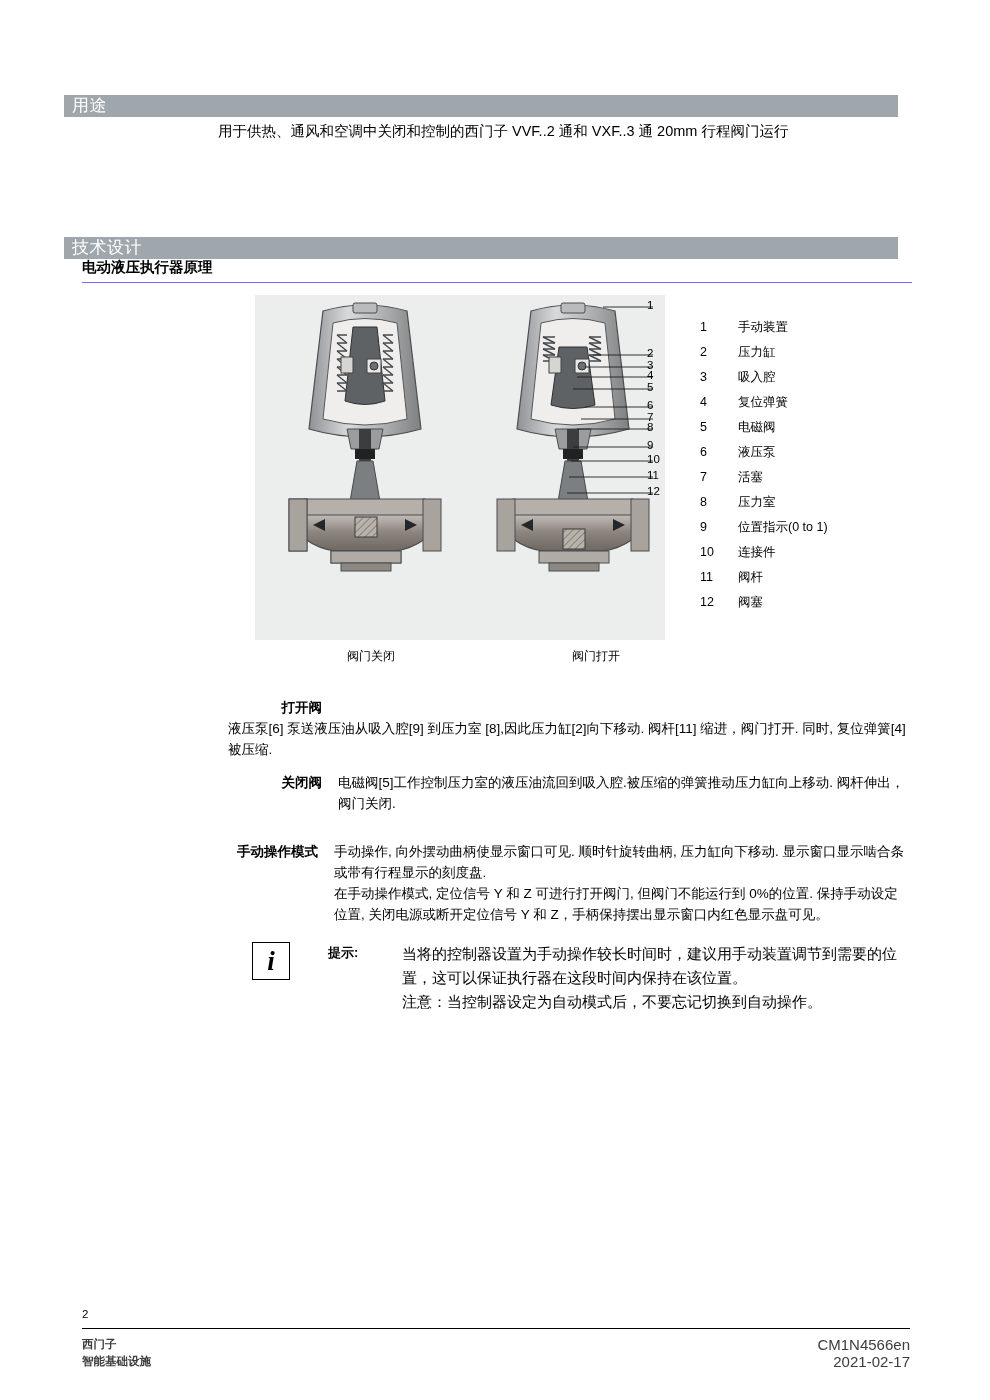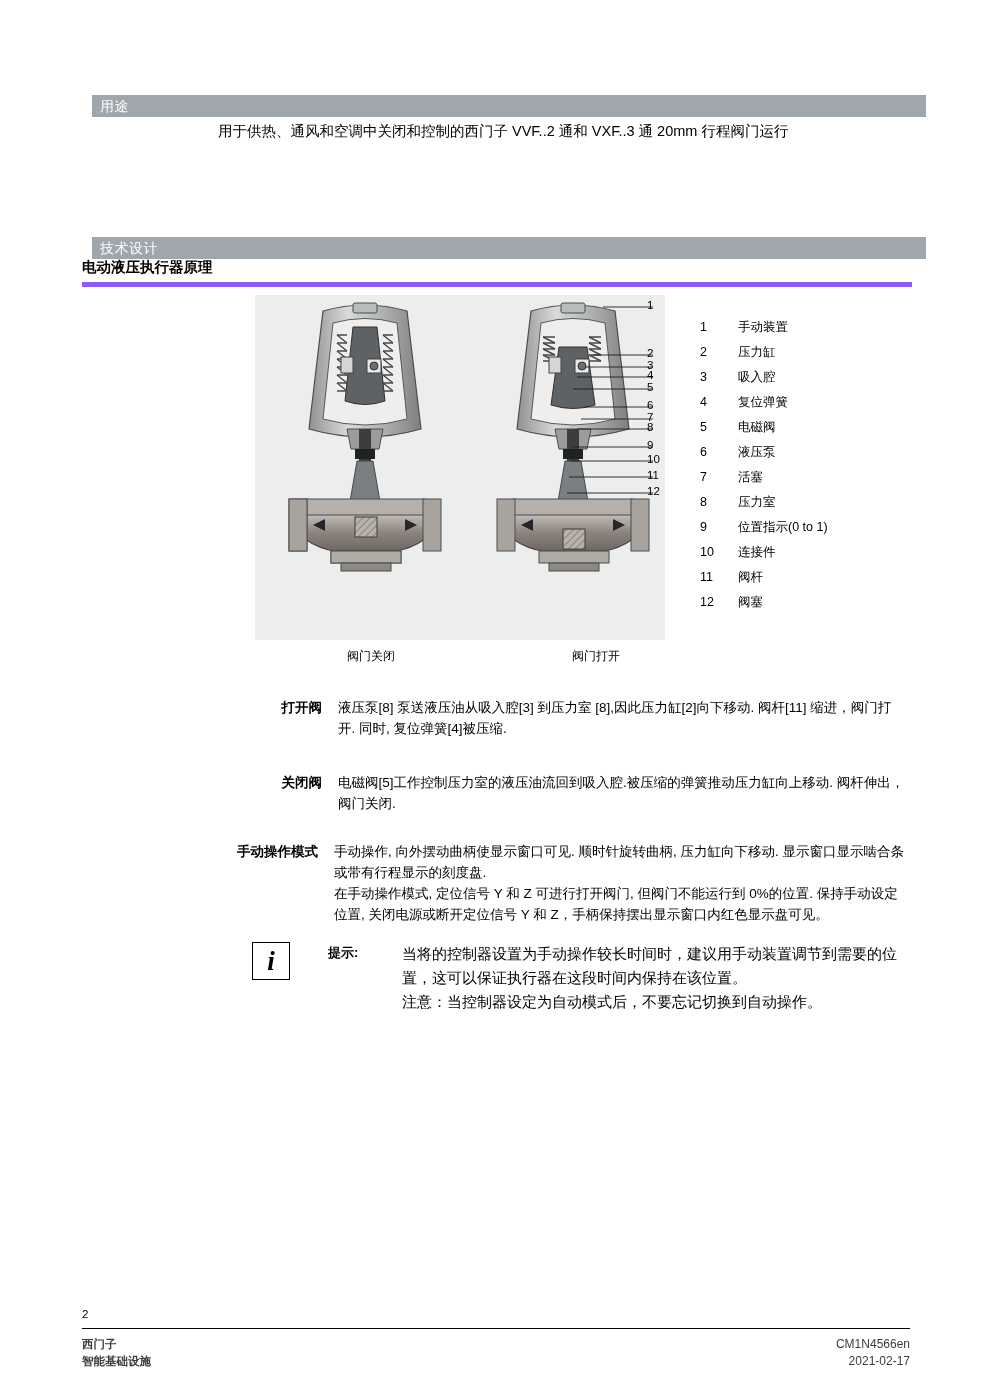--- a/index.html
+++ b/index.html
@@ -15,26 +15,26 @@
   }
   .page {
     position: absolute;
     left: 0; top: 0;
     width: 990px; height: 1400px;
   }
 
   
   .section-bar {
     position: absolute;
-    left: 92px;
+    left: 64px;
     width: 834px;
     height: 22px;
     background: #9fa7ad;
     color: #ffffff;
-    font-size: 14px;
+    font-size: 17px;
     line-height: 22px;
     padding-left: 8px;
     letter-spacing: .5px;
   }
   #bar-application { top: 95px; }
   #bar-technical   { top: 210px; margin-top: 27px; }
 
   .application-text {
     position: absolute;
     left: 218px;
@@ -47,21 +47,21 @@
 
   
   .sub-head {
     position: absolute;
     left: 82px;
     top: 258px;
     width: 830px;
     font-size: 14.5px;
     font-weight: bold;
     padding-bottom: 5px;
-    border-bottom: 5px solid #8b5cf6;
+    border-bottom: 1px solid #8b5cf6;
   }
 
   
   .figure {
     position: absolute;
     left: 255px;
     top: 295px;
     width: 410px;
     height: 345px;
     background: #eceded;
@@ -112,21 +112,21 @@
     font-size: 13.5px;
     line-height: 21px;
     padding-right: 16px;
     flex: none;
   }
   .desc-body {
     flex: 1;
     font-size: 13.5px;
     line-height: 21px;
   }
-  #row-open   { left: 228px; top: 697px; }
+  #row-open   { left: 228px; top: 697px; flex-direction: column; }
   #row-close  { left: 228px; top: 772px; }
   #row-manual { left: 224px; top: 841px; }
 
   
   .note-block {
     position: absolute;
     left: 252px;
     top: 942px;
     width: 670px;
     display: flex;
@@ -185,21 +185,21 @@
     top: 1336px;
     font-size: 11.5px;
     line-height: 17px;
     color: #3c3c3c;
     font-weight: bold;
   }
   .footer-right {
     position: absolute;
     right: 80px;
     top: 1336px;
-    font-size: 12px;
+    font-size: 15px;
     line-height: 17px;
     color: #3c3c3c;
     text-align: right;
   }
 </style>
 </head>
 <body>
 
 <div class="page">
 
@@ -392,21 +392,21 @@
       <div class="legend-label">阀杆</div>
     </div>
     <div class="legend-row">
       <div class="legend-num">12</div>
       <div class="legend-label">阀塞</div>
     </div>
   </div>
 
   <div class="desc-row" id="row-open">
     <div class="desc-term">打开阀</div>
-    <div class="desc-body">液压泵[8] 泵送液压油从吸入腔[3] 到压力室 [8],因此压力缸[2]向下移动. 阀杆[11] 缩进，阀门打开. 同时, 复位弹簧[4]被压缩.</div>
+    <div class="desc-body">液压泵[6] 泵送液压油从吸入腔[9] 到压力室 [8],因此压力缸[2]向下移动. 阀杆[11] 缩进，阀门打开. 同时, 复位弹簧[4]被压缩.</div>
   </div>
 
   <div class="desc-row" id="row-close">
     <div class="desc-term">关闭阀</div>
     <div class="desc-body">电磁阀[5]工作控制压力室的液压油流回到吸入腔.被压缩的弹簧推动压力缸向上移动. 阀杆伸出，阀门关闭.</div>
   </div>
 
   <div class="desc-row" id="row-manual">
     <div class="desc-term">手动操作模式</div>
     <div class="desc-body" style="white-space: pre-line;">手动操作, 向外摆动曲柄使显示窗口可见. 顺时针旋转曲柄, 压力缸向下移动. 显示窗口显示啮合条或带有行程显示的刻度盘.

